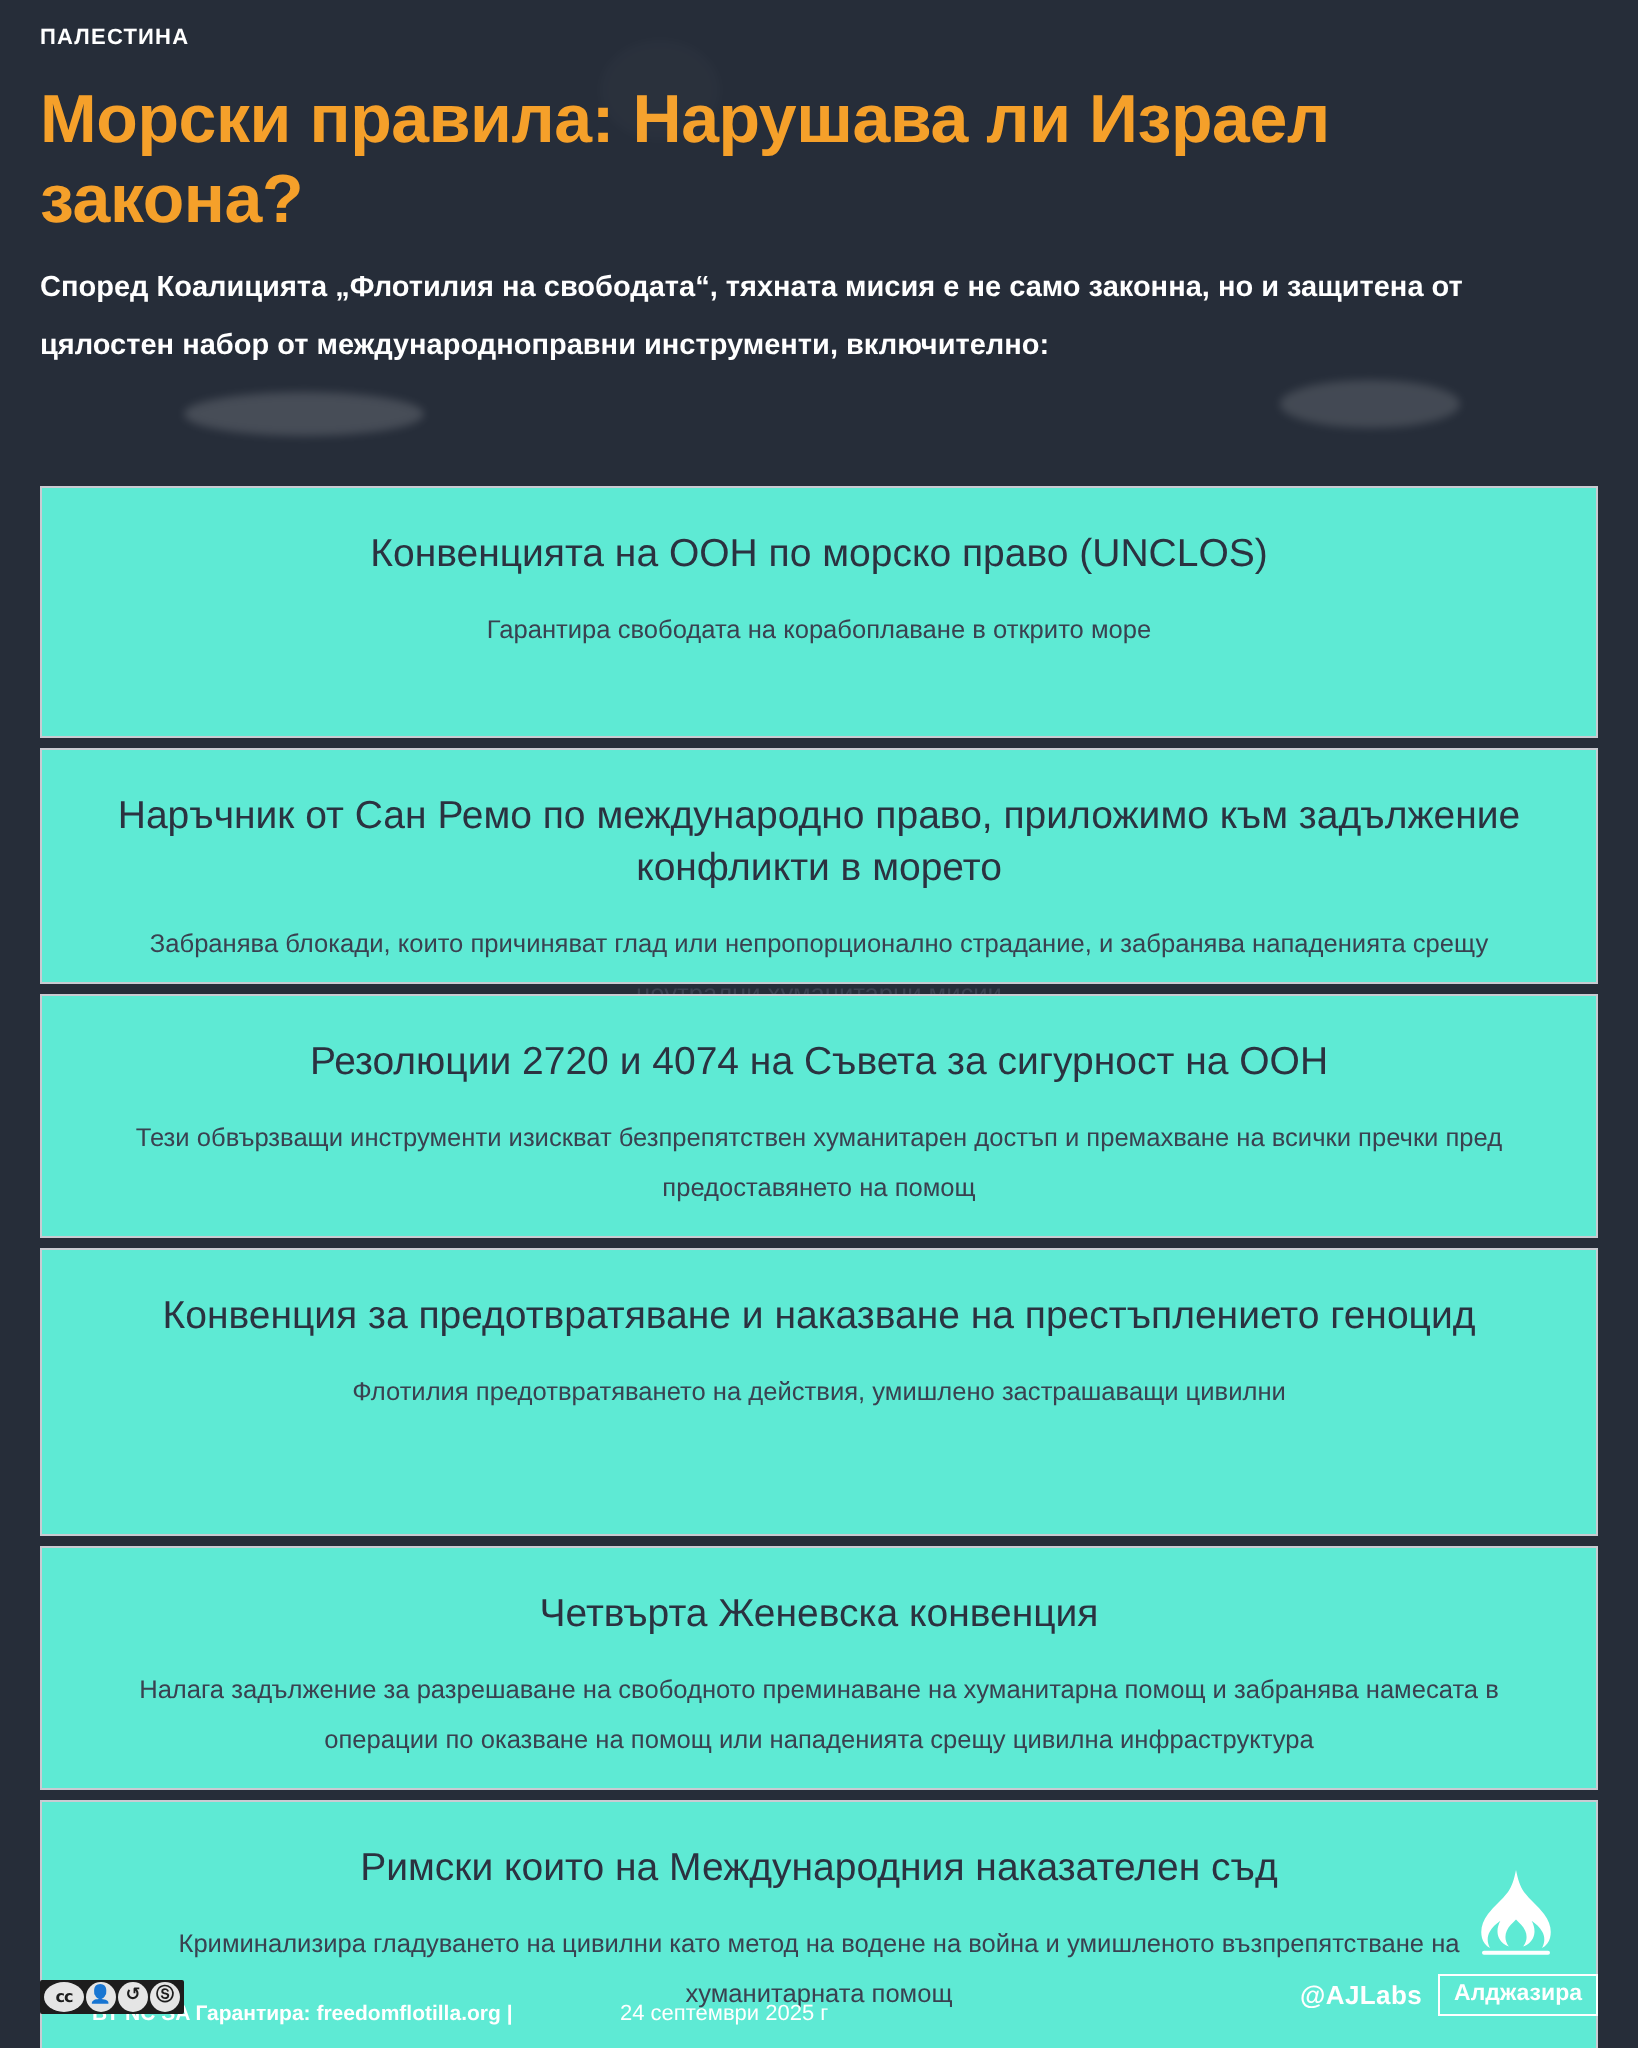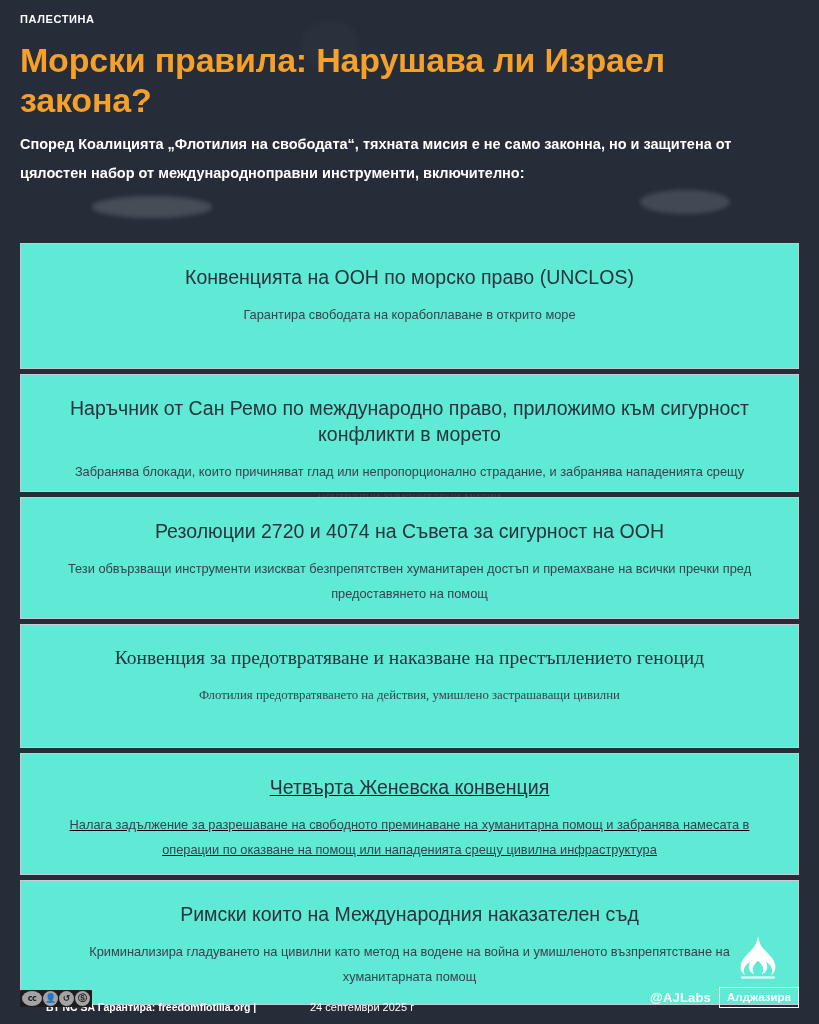--- a/index.html
+++ b/index.html
@@ -72,22 +72,22 @@
     flex-direction: column;
     align-items: center;
     justify-content: flex-start;
     text-align: center;
     padding: 20px 18px 18px 18px;
     position: relative;
   }
   .card-1 { height: 126px; }
   .card-2 { height: 118px; }
   .card-3 { height: 122px; }
-  .card-4 { height: 124px; font-family: Liberation Serif, serif; }
-  .card-5 { height: 122px; text-decoration: underline; }
+  .card-4 { height: 144px; }
+  .card-5 { height: 122px; }
   .card-6 { height: 125px; }
 
   .card-title {
     color: #2b3240;
     font-size: 19.5px;
     font-weight: 400;
     line-height: 26px;
     margin: 0 0 12px 0;
     max-width: 740px;
   }
@@ -127,21 +127,21 @@
     padding: 1px 2px;
     border-radius: 1px;
     position: relative;
     z-index: 2;
     margin-bottom: 7px;
   }
   .cc-circle {
     width: 15px;
     height: 15px;
     border-radius: 50%;
-    background: #a3a3a3;
+    background: #e5e5e5;
     color: #1d1d1d;
     display: flex;
     align-items: center;
     justify-content: center;
     font-size: 9px;
     font-weight: 700;
     font-family: "DejaVu Sans", sans-serif;
     margin-right: 1px;
     line-height: 1;
   }
@@ -224,21 +224,21 @@
   </div>
 
   <div class="cards">
 
     <div class="card card-1">
       <div class="card-title">Конвенцията на ООН по морско право (UNCLOS)</div>
       <div class="card-desc">Гарантира свободата на корабоплаване в открито море</div>
     </div>
 
     <div class="card card-2">
-      <div class="card-title">Наръчник от Сан Ремо по международно право, приложимо към сигурност конфликти в морето</div>
+      <div class="card-title">Наръчник от Сан Ремо по международно право, приложимо към задължение конфликти в морето</div>
       <div class="card-desc">Забранява блокади, които причиняват глад или непропорционално страдание, и забранява нападенията срещу неутрални хуманитарни мисии</div>
     </div>
 
     <div class="card card-3">
       <div class="card-title">Резолюции 2720 и 4074 на Съвета за сигурност на ООН</div>
       <div class="card-desc">Тези обвързващи инструменти изискват безпрепятствен хуманитарен достъп и премахване на всички пречки пред предоставянето на помощ</div>
     </div>
 
     <div class="card card-4">
       <div class="card-title">Конвенция за предотвратяване и наказване на престъплението геноцид</div>

